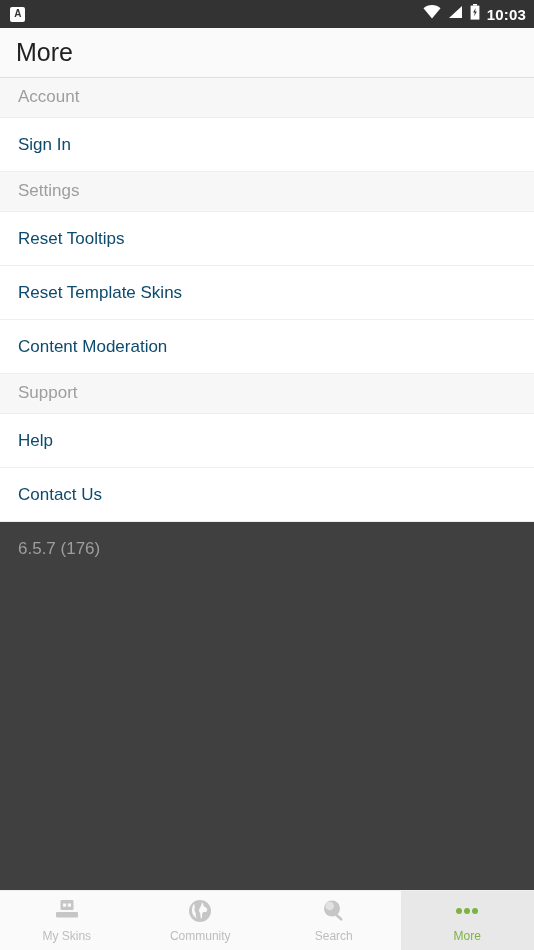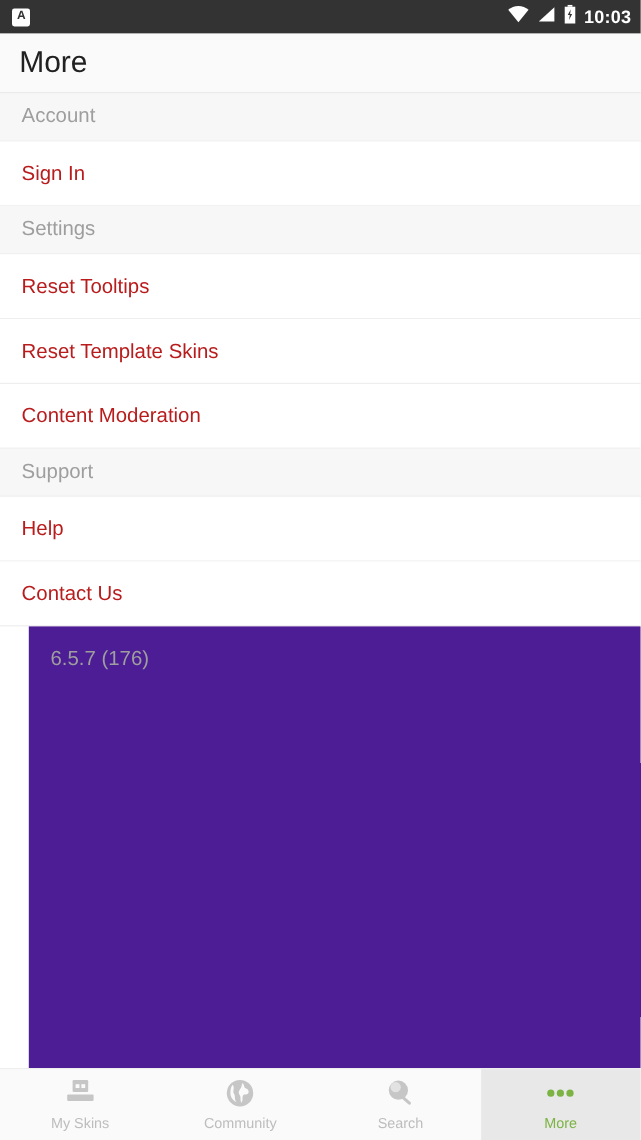--- a/index.html
+++ b/index.html
@@ -34,26 +34,26 @@
 
   
   .list { flex:1 1 auto; background:#ffffff; overflow:hidden; display:flex; flex-direction:column; }
   .section-header {
     height:40px; background:#f7f7f7; color:#9e9e9e; font-size:17px;
     display:flex; align-items:center; padding-left:18px; overflow:hidden;
     border-bottom:1px solid #eeeeee;
   }
   .section-header span { display:block; margin-top:-1px; }
   .row {
-    height:54px; background:#ffffff; color:#b91c1c; font-size:17px;
+    height:54px; background:#ffffff; color:#0c4a6e; font-size:17px;
     display:flex; align-items:center; padding-left:18px;
     border-bottom:1px solid #eeeeee;
   }
   .version-area {
-    flex:1 1 auto; background:#4c1d95; padding-left:18px; padding-top:17px;margin-left:24px;
+    flex:1 1 auto; background:#404040; padding-left:18px; padding-top:17px;
   }
   .version-text { font-size:17px; color:#9e9e9e; }
 
   
   .navbar {
     flex:0 0 60px; display:flex; background:#fafafa; border-top:1px solid #eeeeee;justify-content:center;
   }
   .navitem {
     flex:1 1 0; display:flex; flex-direction:column; align-items:center;
     justify-content:center; gap:5px; color:#bdbdbd; font-size:12px;

